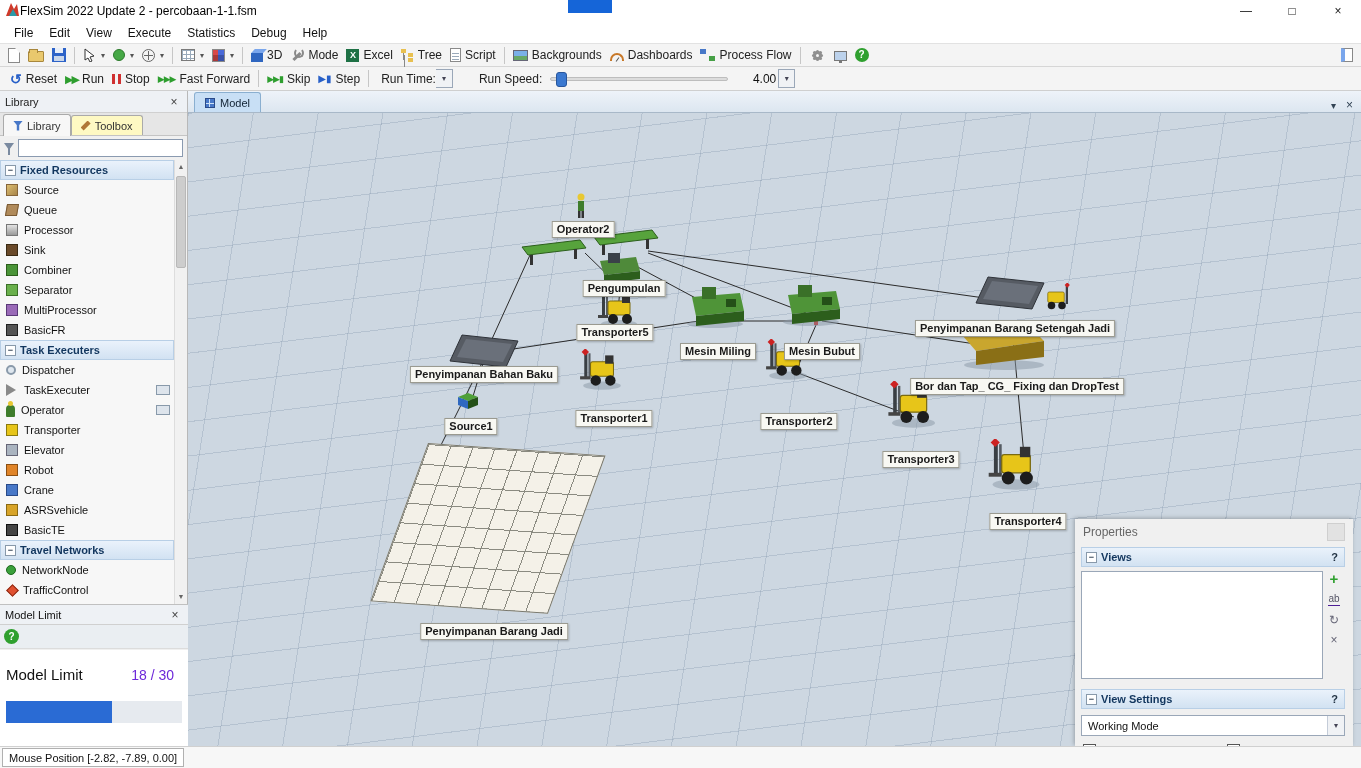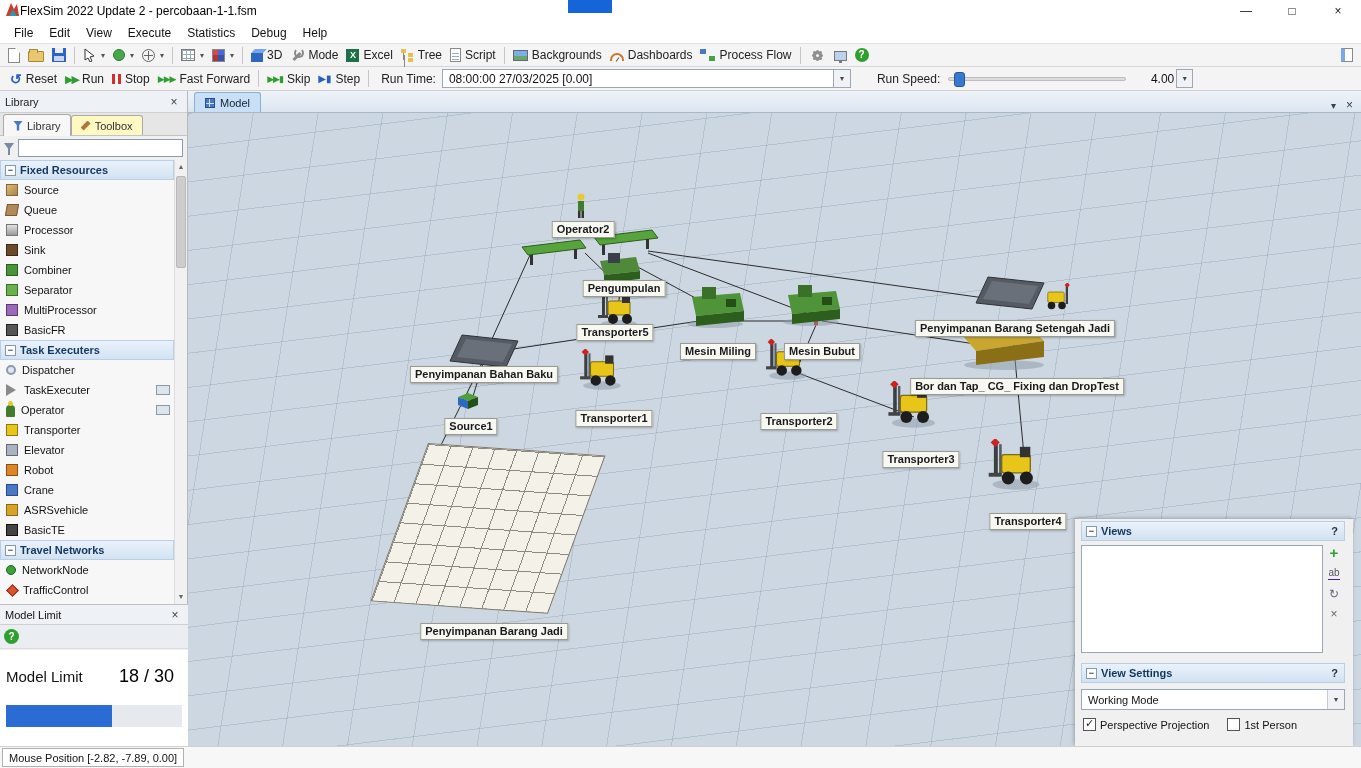--- a/index.html
+++ b/index.html
@@ -124,21 +124,21 @@
 .scroll-thumb{position:absolute;left:1px;right:1px;top:16px;height:92px;background:#cdcdcd;border:1px solid #b8b8b8;border-radius:2px}
 
 
 .ml-panel{position:absolute;left:0;top:513px;width:188px;bottom:0;background:#f0f0f0;border-top:1px solid #c0c0c0}
 .ml-header{height:20px;background:#eef1f5;border-bottom:1px solid #d0d0d0;display:flex;align-items:center;padding:0 5px;font-size:11px}
 .ml-toolbar{height:24px;display:flex;align-items:center;padding:2px 4px;border-bottom:1px solid #dcdcdc;background:#eaeef2}
 .help-circle{width:15px;height:15px;border-radius:50%;background:#2fa02f;color:#fff;font-size:10px;font-weight:bold;text-align:center;line-height:15px}
 .ml-body{background:#fff;position:absolute;left:0;right:0;top:45px;bottom:0;padding:8px 6px}
 .ml-row{display:flex;align-items:baseline;margin-top:8px}
 .ml-label{font-size:15px;color:#111}
-.ml-value{margin-left:auto;font-size:18px;color:#000000;padding-right:8px}
+.ml-value{margin-left:auto;font-size:14px;color:#6d28d9;padding-right:8px}
 .ml-progress{margin-top:18px;height:22px;background:#e6eaef;position:relative}
 .ml-fill{height:100%;background:#2a6bd4}
 
 
 .viewport{position:absolute;left:188px;top:91px;right:0;bottom:22px;background:#bef264}
 .vtabbar{position:absolute;left:0;top:0;right:0;height:22px;background:linear-gradient(#eef3f9,#dce6f0);border-bottom:1px solid #a8b8c8;display:flex;align-items:flex-end;padding-left:6px}
 .vtab{height:20px;padding:0 10px;display:flex;align-items:center;gap:5px;background:#c8dff5;border:1px solid #8aafd0;border-bottom:none;border-radius:3px 3px 0 0;font-size:11px;color:#123}
 .vtab-icon{width:10px;height:10px;background:#4878c8;box-shadow:inset 0 0 0 1px #2a4a88;background-image:linear-gradient(to right,transparent 45%,#cfe3f7 45%,#cfe3f7 55%,transparent 55%),linear-gradient(to bottom,transparent 45%,#cfe3f7 45%,#cfe3f7 55%,transparent 55%)}
 .vtab-right{margin-left:auto;display:flex;align-items:center;gap:10px;padding-right:8px;font-size:10px;color:#345}
 .canvas{position:absolute;left:0;top:22px;right:0;bottom:0;overflow:hidden;background-color:#cdd7e1;background-image:repeating-linear-gradient(99deg,rgba(125,145,168,.30) 0 1px,transparent 1px 64px),repeating-linear-gradient(173deg,rgba(125,145,168,.30) 0 1px,transparent 1px 34px)}
@@ -316,21 +316,20 @@
   <span class="tbtn">
       <span class="ri ri-skip">▶▶▮</span>
       <span class="tlabel">Skip</span>
     </span>
   <span class="tbtn">
       <span class="ri ri-step">▶▮</span>
       <span class="tlabel">Step</span>
     </span>
   <span class="sep"></span>
   <span class="tlabel" style="margin-left:8px">Run Time:</span>
-  <span class="runtime-field">08:00:00  27/03/2025  [0.00]</span>
   <span class="arrowbox">▾</span>
   <span class="tlabel" style="margin-left:26px">Run Speed:</span>
   <span class="slider-track">
       <span class="slider-handle"></span>
     </span>
   <span class="speed-value">4.00</span>
   <span class="arrowbox" style="border-left:1px solid #9aa7b8">▾</span>
 </div>
 
 <div class="lib-panel">
@@ -639,20 +638,24 @@
     <div class="obj-label lbl-6">Penyimpanan Bahan Baku</div>
     <div class="obj-label lbl-7">Transporter1</div>
     <div class="obj-label lbl-8">Transporter2</div>
     <div class="obj-label lbl-9">Bor dan Tap_ CG_ Fixing dan DropTest</div>
     <div class="obj-label lbl-10">Source1</div>
     <div class="obj-label lbl-11">Transporter3</div>
     <div class="obj-label lbl-12">Transporter4</div>
     <div class="obj-label lbl-13">Penyimpanan Barang Jadi</div>
 
     <div class="props">
+      <div class="props-header">
+        <span>Properties</span>
+        <span class="props-header-btn"></span>
+      </div>
       <div class="sec-header">
         <span class="collapse">−</span>
         <span>Views</span>
         <span class="sec-help">?</span>
       </div>
       <div class="views-wrap">
         <div class="views-list"></div>
         <div class="views-tools">
           <span class="vt vt-add">+</span>
           <span class="vt vt-rename">ab</span>

